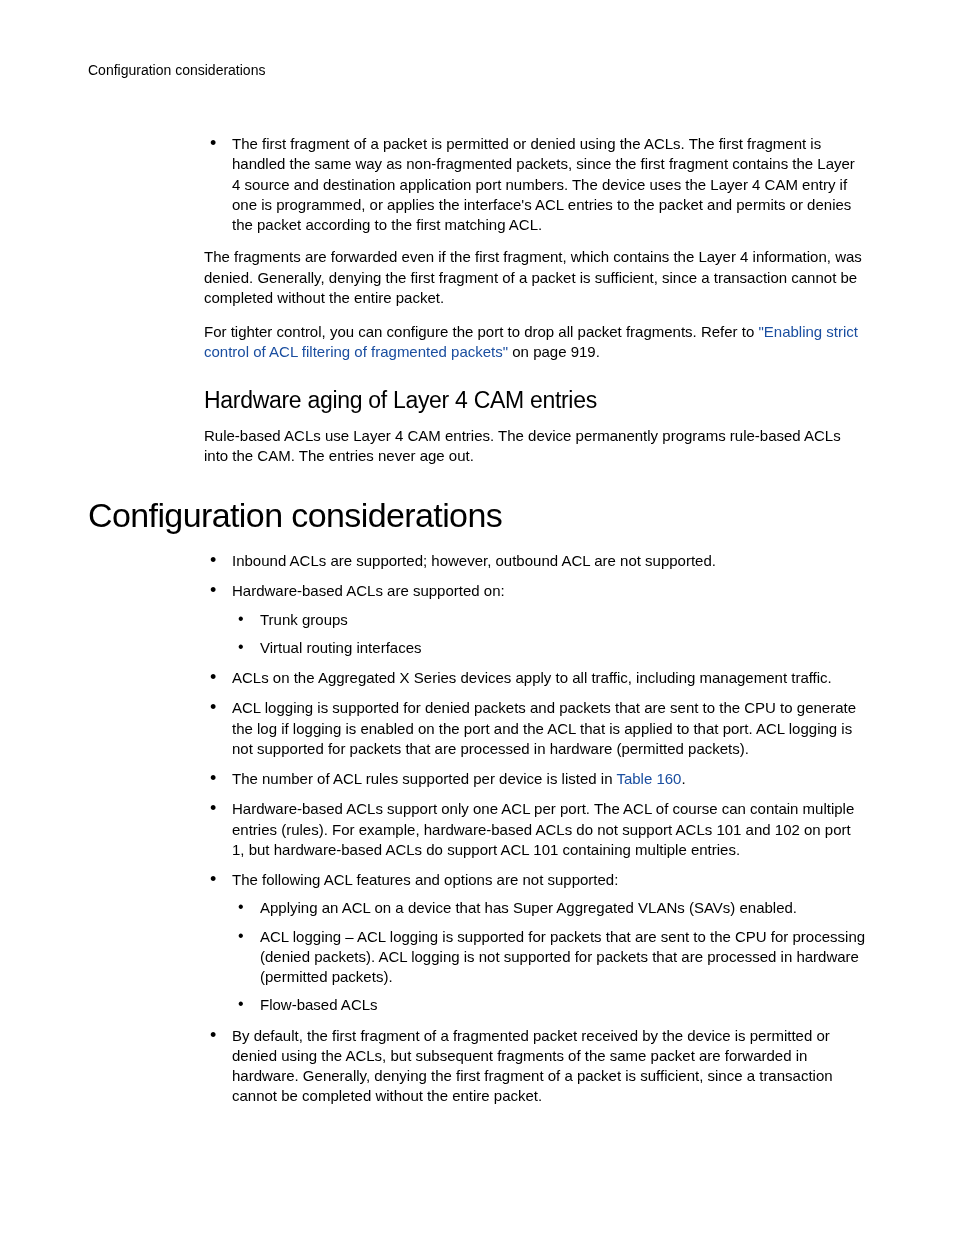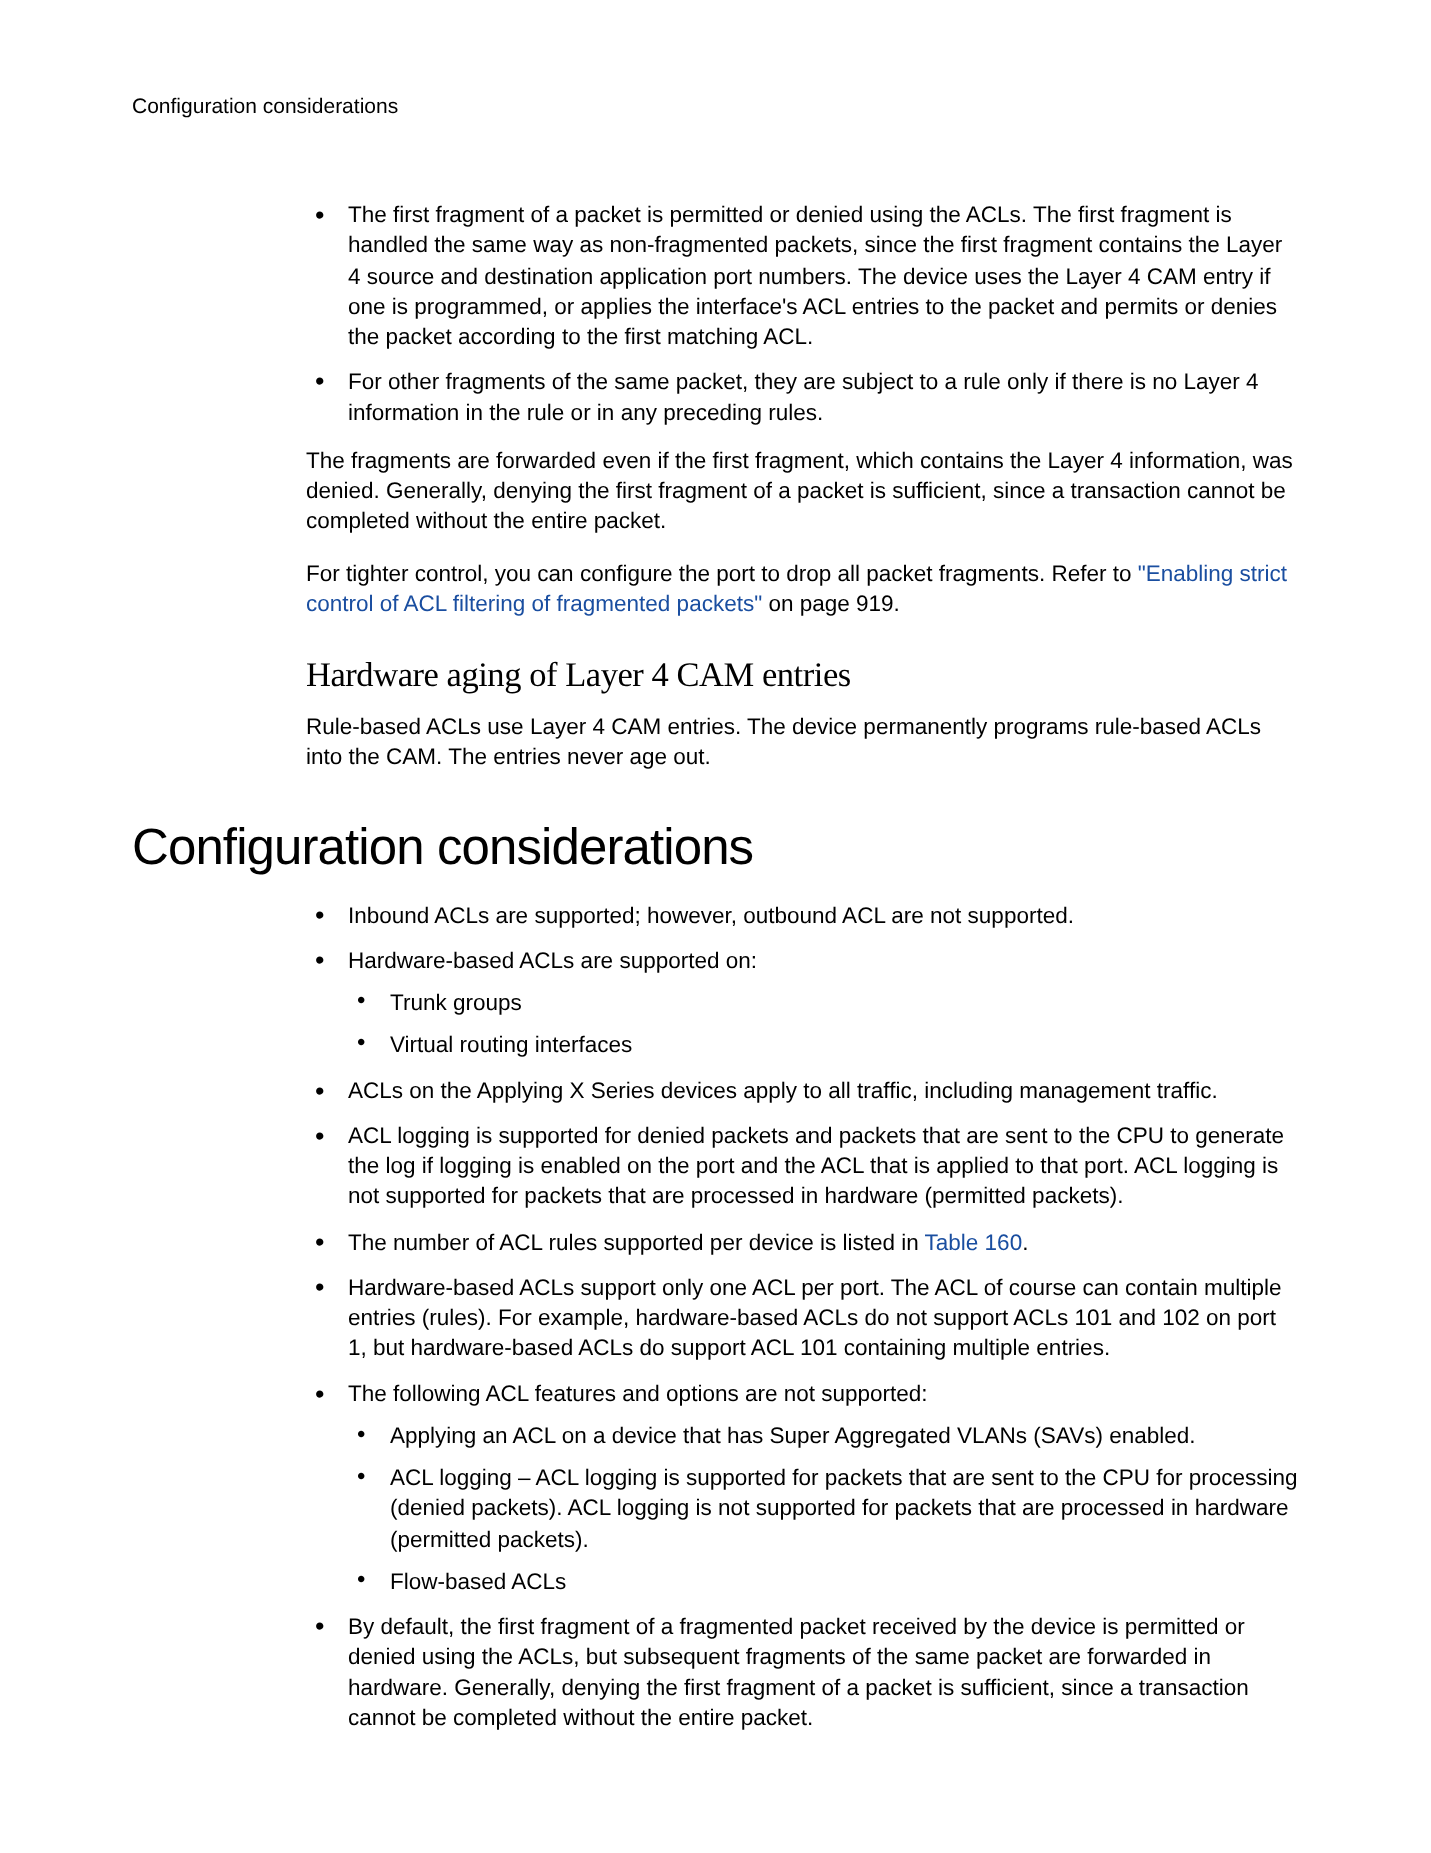--- a/index.html
+++ b/index.html
@@ -69,21 +69,21 @@
   .para {
     font-size: 15px;
     line-height: 1.35;
     margin: 0 0 14px 0;
   }
   .link {
     color: #1a4ea0;
     cursor: pointer;
   }
   h2.sub {
-    font-family: Liberation Serif, serif;
+    font-family: Liberation Sans, sans-serif;
     font-weight: 400;
     font-size: 23px;
     letter-spacing: -0.3px;
     margin: 24px 0 12px 0;
     font-stretch: condensed;
   }
   h1.section {
     font-family: Arial, Helvetica, sans-serif;
     font-weight: 400;
     font-size: 34px;
@@ -99,21 +99,20 @@
 <body>
 
 <div class="page">
 
   <div class="running-head">Configuration considerations</div>
 
   <div class="body-col">
 
     <ul class="lvl1">
       <li>The first fragment of a packet is permitted or denied using the ACLs.  The first fragment is handled the same way as non-fragmented packets, since the first fragment contains the Layer 4 source and destination application port numbers.  The device uses the Layer 4 CAM entry if one is programmed, or applies the interface's ACL entries to the packet and permits or denies the packet according to the first matching ACL.</li>
-      <li>For other fragments of the same packet, they are subject to a rule only if there is no Layer 4 information in the rule or in any preceding rules.</li>
     </ul>
 
     <p class="para">The fragments are forwarded even if the first fragment, which contains the Layer 4 information, was denied. Generally, denying the first fragment of a packet is sufficient, since a transaction cannot be completed without the entire packet.</p>
 
     <p class="para">
       <span>For tighter control, you can configure the port to drop all packet fragments.  Refer to </span><span class="link">"Enabling strict control of ACL filtering of fragmented packets"</span><span> on page 919.</span>
     </p>
 
     <h2 class="sub">Hardware aging of Layer 4 CAM entries</h2>
 
@@ -128,21 +127,21 @@
   <div class="body-col">
     <ul class="lvl1">
       <li>Inbound ACLs are supported; however, outbound ACL are not supported.</li>
       <li>
         <span>Hardware-based ACLs are supported on:</span>
         <ul class="lvl2">
           <li>Trunk groups</li>
           <li>Virtual routing interfaces</li>
         </ul>
       </li>
-      <li>ACLs on the Applying X Series devices apply to all traffic, including management traffic.</li>
+      <li>ACLs on the Aggregated X Series devices apply to all traffic, including management traffic.</li>
       <li>ACL logging is supported for denied packets and packets that are sent to the CPU to generate the log if logging is enabled on the port and the ACL that is applied to that port.  ACL logging is not supported for packets that are processed in hardware (permitted packets).</li>
       <li>
         <span>The number of ACL rules supported per device is listed in </span><span class="link">Table 160</span><span>.</span>
       </li>
       <li>Hardware-based ACLs support only one ACL per port.  The ACL of course can contain multiple entries (rules).  For example, hardware-based ACLs do not support ACLs 101 and 102 on port 1, but hardware-based ACLs do support ACL 101 containing multiple entries.</li>
       <li>
         <span>The following ACL features and options are not supported:</span>
         <ul class="lvl2">
           <li>Applying an ACL on a device that has Super Aggregated VLANs (SAVs) enabled.</li>
           <li>ACL logging – ACL logging is supported for packets that are sent to the CPU for processing (denied packets).  ACL logging is not supported for packets that are processed in hardware (permitted packets).</li>

